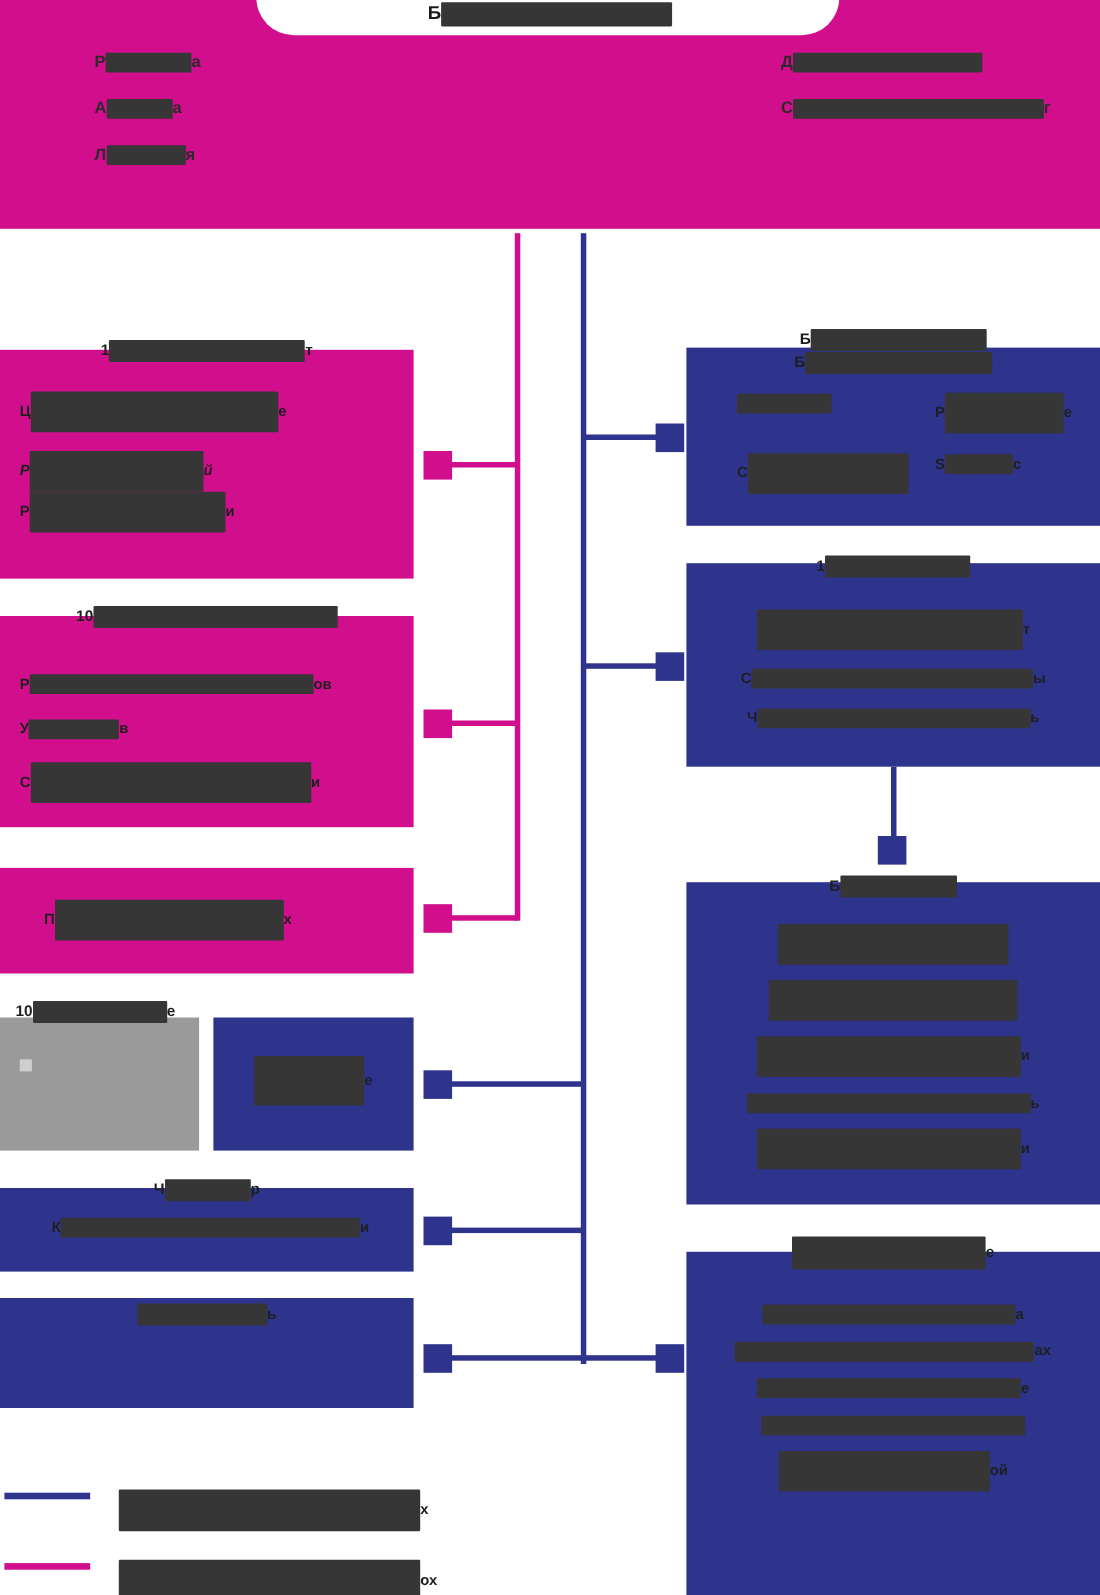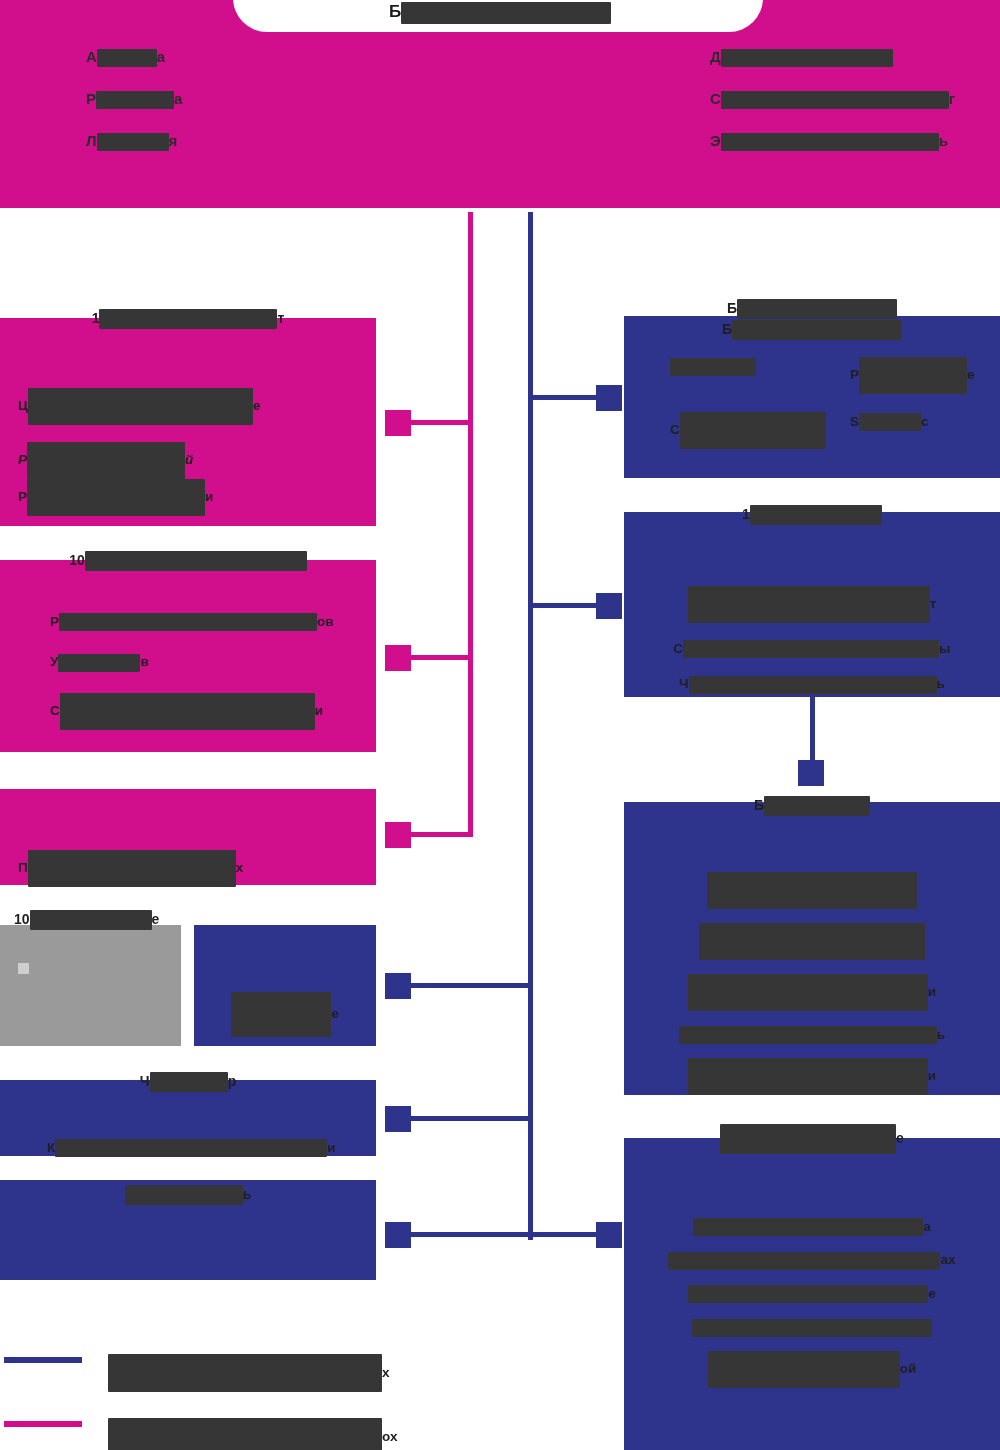--- a/index.html
+++ b/index.html
@@ -60,21 +60,20 @@
   .ptitle{
     position:absolute;left:0;width:100%;
     text-align:center;
     font-size:14px;font-weight:bold;color:#1f1f1f;
     z-index:4;line-height:17px;
   }
   .ptitle .rd{height:20px;}
   .plist{
     position:absolute;left:0;width:100%;
     z-index:3;
-    margin-top:32px;
   }
   .pline{
     color:#1f1f1f;font-size:13.5px;font-weight:bold;
     line-height:19px;
     padding:0 18px;
     box-sizing:border-box;
   }
   .pline.ital{font-style:italic;font-weight:bold;}
   .pline .rd{height:18px;}
   .pline .rd.tall{height:37px;}
@@ -114,40 +113,37 @@
   </div>
 
   <div id="header-title">
     <span>Б</span><span class="rd" style="width:210px"></span>
   </div>
 
   <div class="hdr-grid">
 
     <div class="hdr-col" style="left:86px;width:250px;">
       <div class="hdr-item">
+        <span>Р</span><span class="rd" style="width:78px"></span><span>а</span>
+      </div>
+      <div class="hdr-item">
         <span>А</span><span class="rd" style="width:60px"></span><span>а</span>
       </div>
       <div class="hdr-item">
-        <span>Р</span><span class="rd" style="width:78px"></span><span>а</span>
-      </div>
-      <div class="hdr-item">
         <span>Л</span><span class="rd" style="width:72px"></span><span>я</span>
       </div>
     </div>
 
 
     <div class="hdr-col" style="left:710px;width:290px;">
       <div class="hdr-item">
         <span>Д</span><span class="rd" style="width:172px"></span><span></span>
       </div>
       <div class="hdr-item">
         <span>С</span><span class="rd" style="width:228px"></span><span>г</span>
-      </div>
-      <div class="hdr-item">
-        <span>Э</span><span class="rd" style="width:218px"></span><span>ь</span>
       </div>
     </div>
   </div>
 
   <div class="vline pk" style="left:468px;top:212px;height:625px;"></div>
 
   <div class="vline pk" style="left:528px;top:212px;height:1028px;background:#2E338C;"></div>
 
   <div class="hline pk" style="left:396px;top:420px;width:74px;"></div>
   <div class="node pk" style="left:385px;top:410px;"></div>
@@ -196,36 +192,36 @@
       <span>Р</span><span class="rd tall" style="width:178px"></span><span>и</span>
     </div>
   </div>
 
   <div class="panel pink" style="left:0;top:560px;width:376px;height:192px;">
     <div class="body"></div>
   </div>
   <div class="ptitle" style="left:0;top:551px;width:376px;">
     <span>10</span><span class="rd" style="width:222px"></span>
   </div>
-  <div class="plist" style="left:0;top:580px;width:376px;padding-left:32px;">
+  <div class="plist" style="left:0;top:612px;width:376px;">
     <div class="pline" style="margin-bottom:21px;">
       <span>Р</span><span class="rd" style="width:258px"></span><span>ов</span>
     </div>
     <div class="pline" style="margin-bottom:21px;">
       <span>У</span><span class="rd" style="width:82px"></span><span>в</span>
     </div>
     <div class="pline">
       <span>С</span><span class="rd tall" style="width:255px"></span><span>и</span>
     </div>
   </div>
 
   <div class="panel pink" style="left:0;top:789px;width:376px;height:96px;">
     <div class="body"></div>
   </div>
-  <div class="plist" style="left:0;top:818px;width:376px;">
+  <div class="plist" style="left:0;top:818px;width:376px;padding-left:22px;">
     <div class="pline">
       <span>П</span><span class="rd tall" style="width:208px"></span><span>х</span>
     </div>
   </div>
 
   <div class="panel grey" style="left:0;top:925px;width:181px;height:121px;">
     <div class="body"></div>
   </div>
   <div class="ptitle" style="left:14px;top:910px;width:160px;text-align:left;">
     <span>10</span><span class="rd" style="width:122px"></span><span>е</span>

